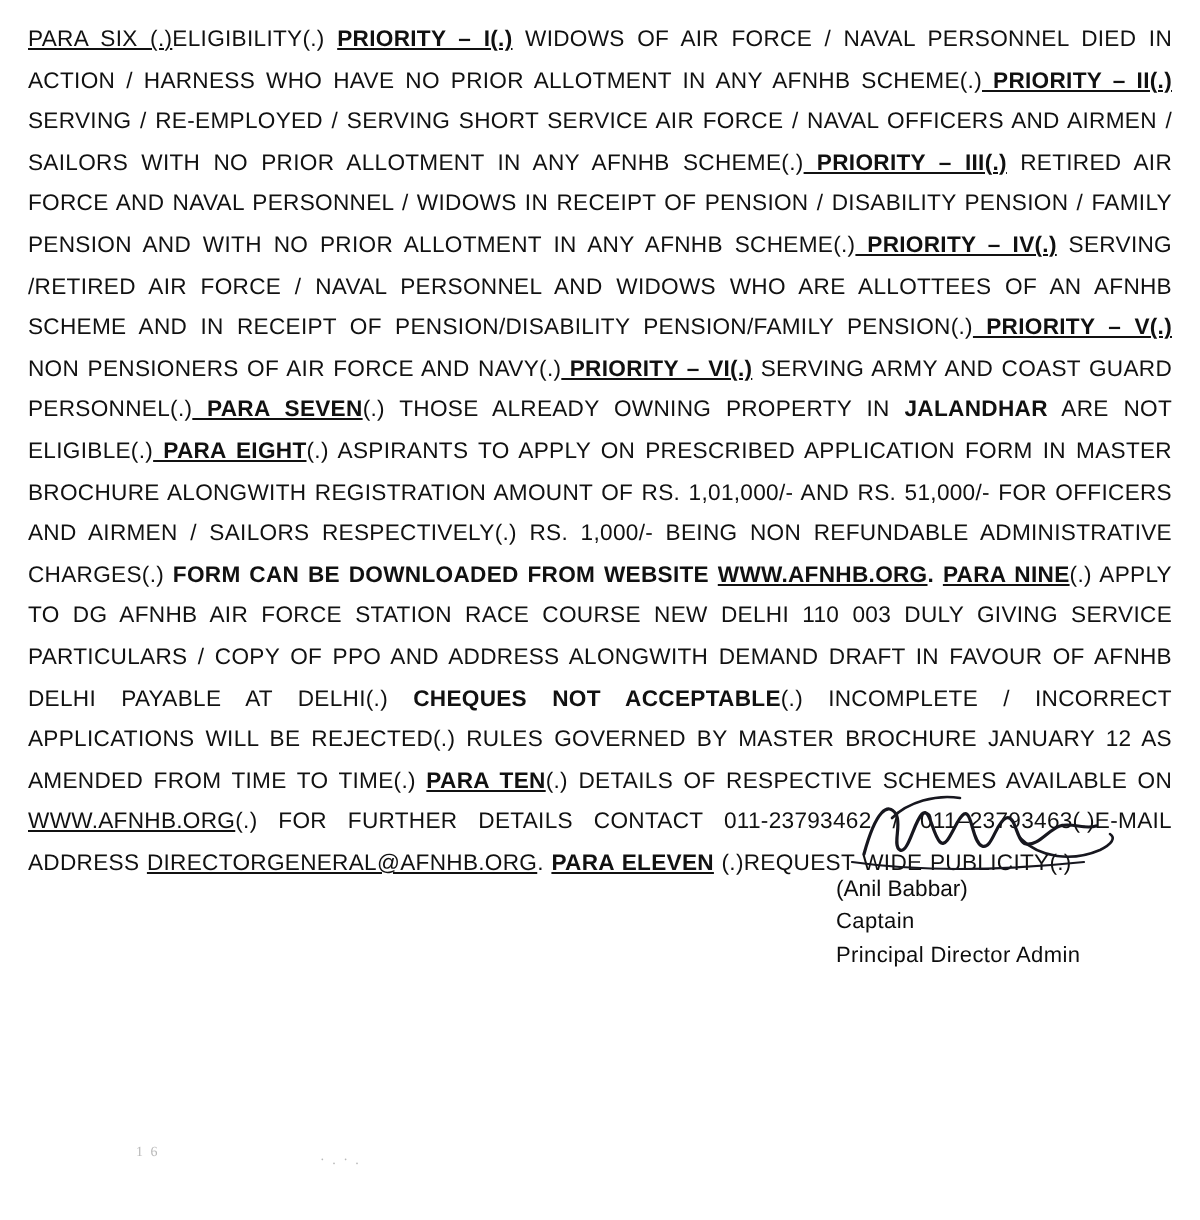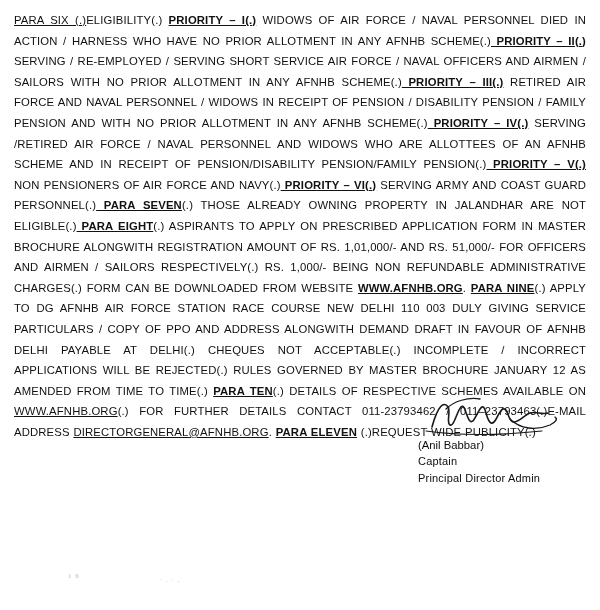--- a/index.html
+++ b/index.html
@@ -24,21 +24,21 @@
   }
   .body-text {
     font-size: 11.3px;
     line-height: 20.6px;
     text-align: justify;
     text-justify: inter-word;
     letter-spacing: 0.15px;
     word-spacing: 0.5px;
     color: #111111;
   }
-  .b { font-weight: normal; }
+  .b { font-weight: bold; }
   .u { text-decoration: underline; }
   .bu { font-weight: bold; text-decoration: underline; }
 
   .sig-block {
     position: absolute;
     left: 418px;
     top: 395px;
     width: 190px;
   }
   .signature {

